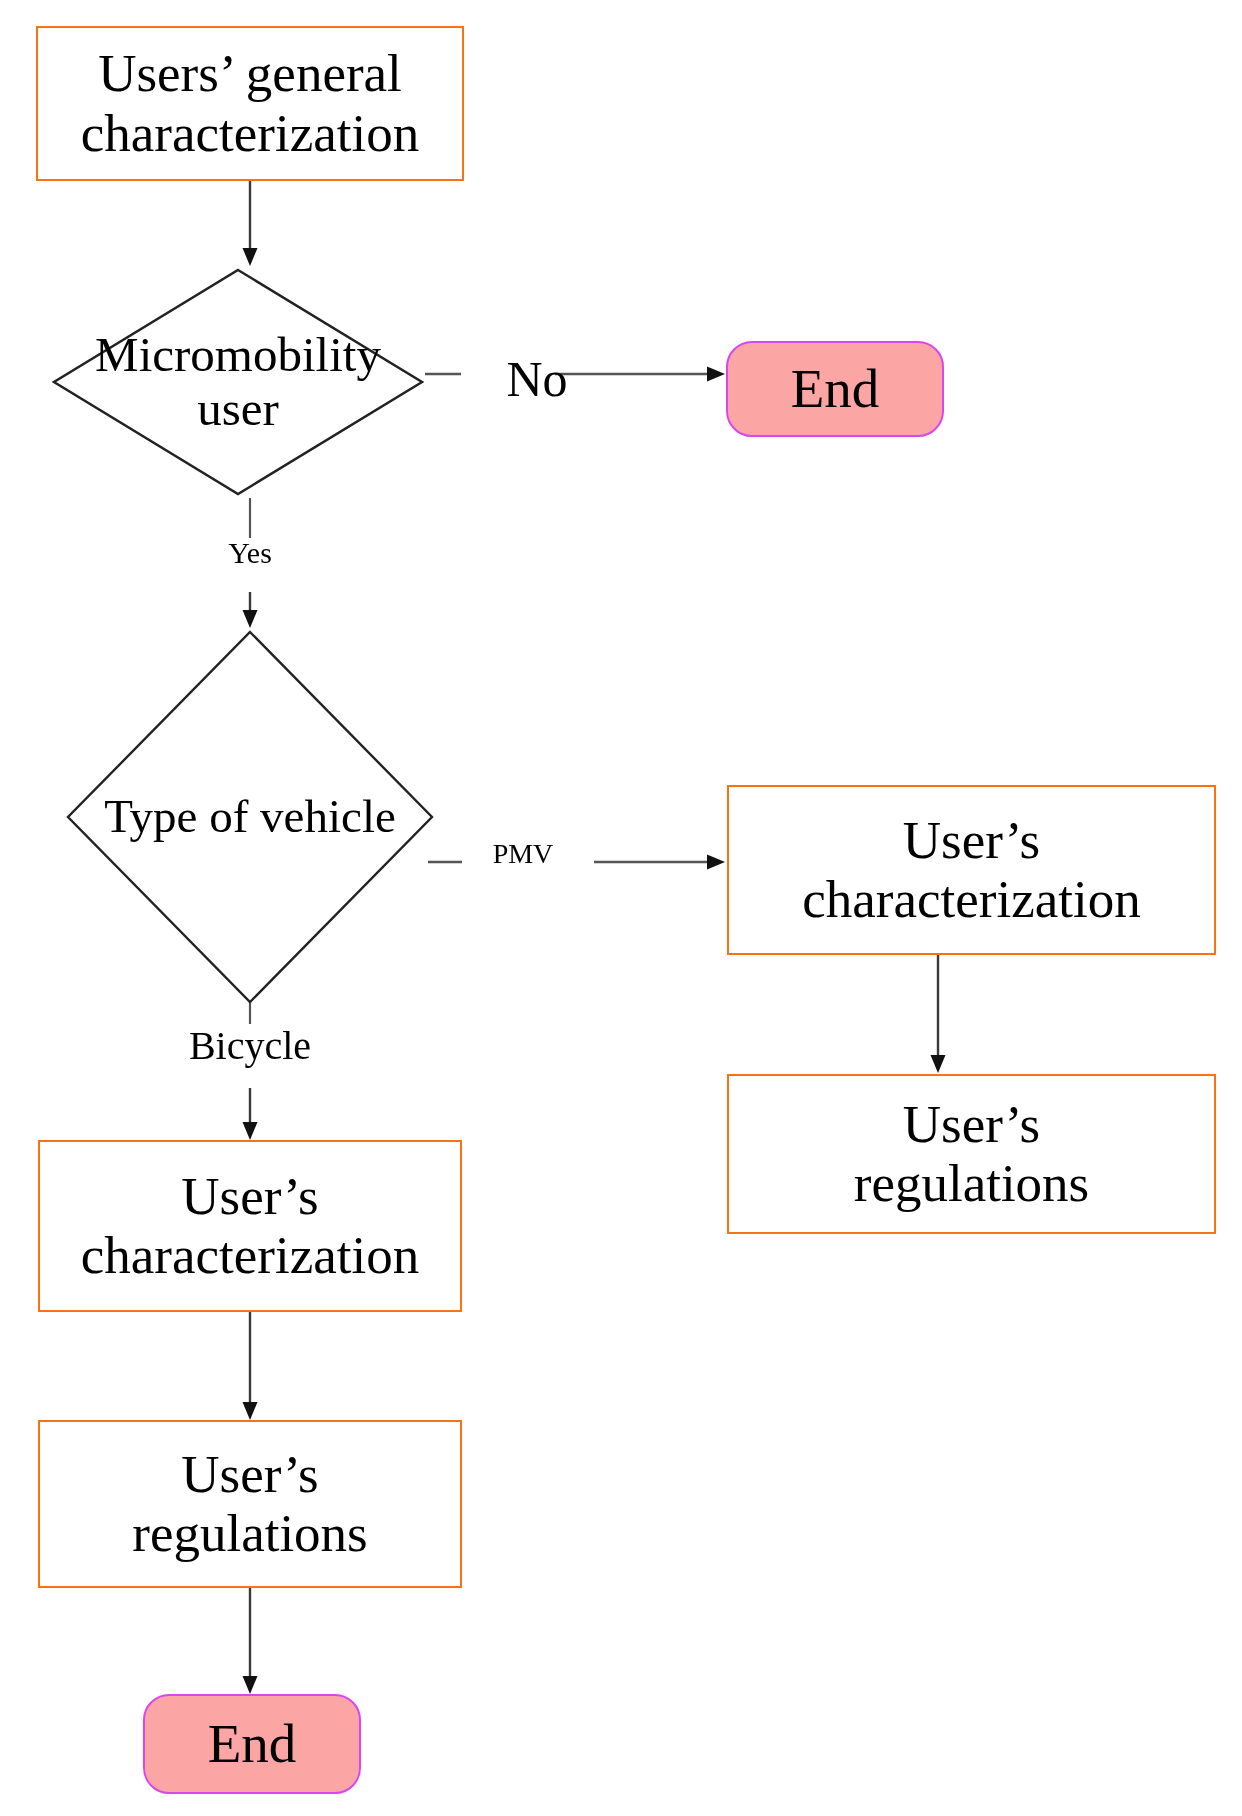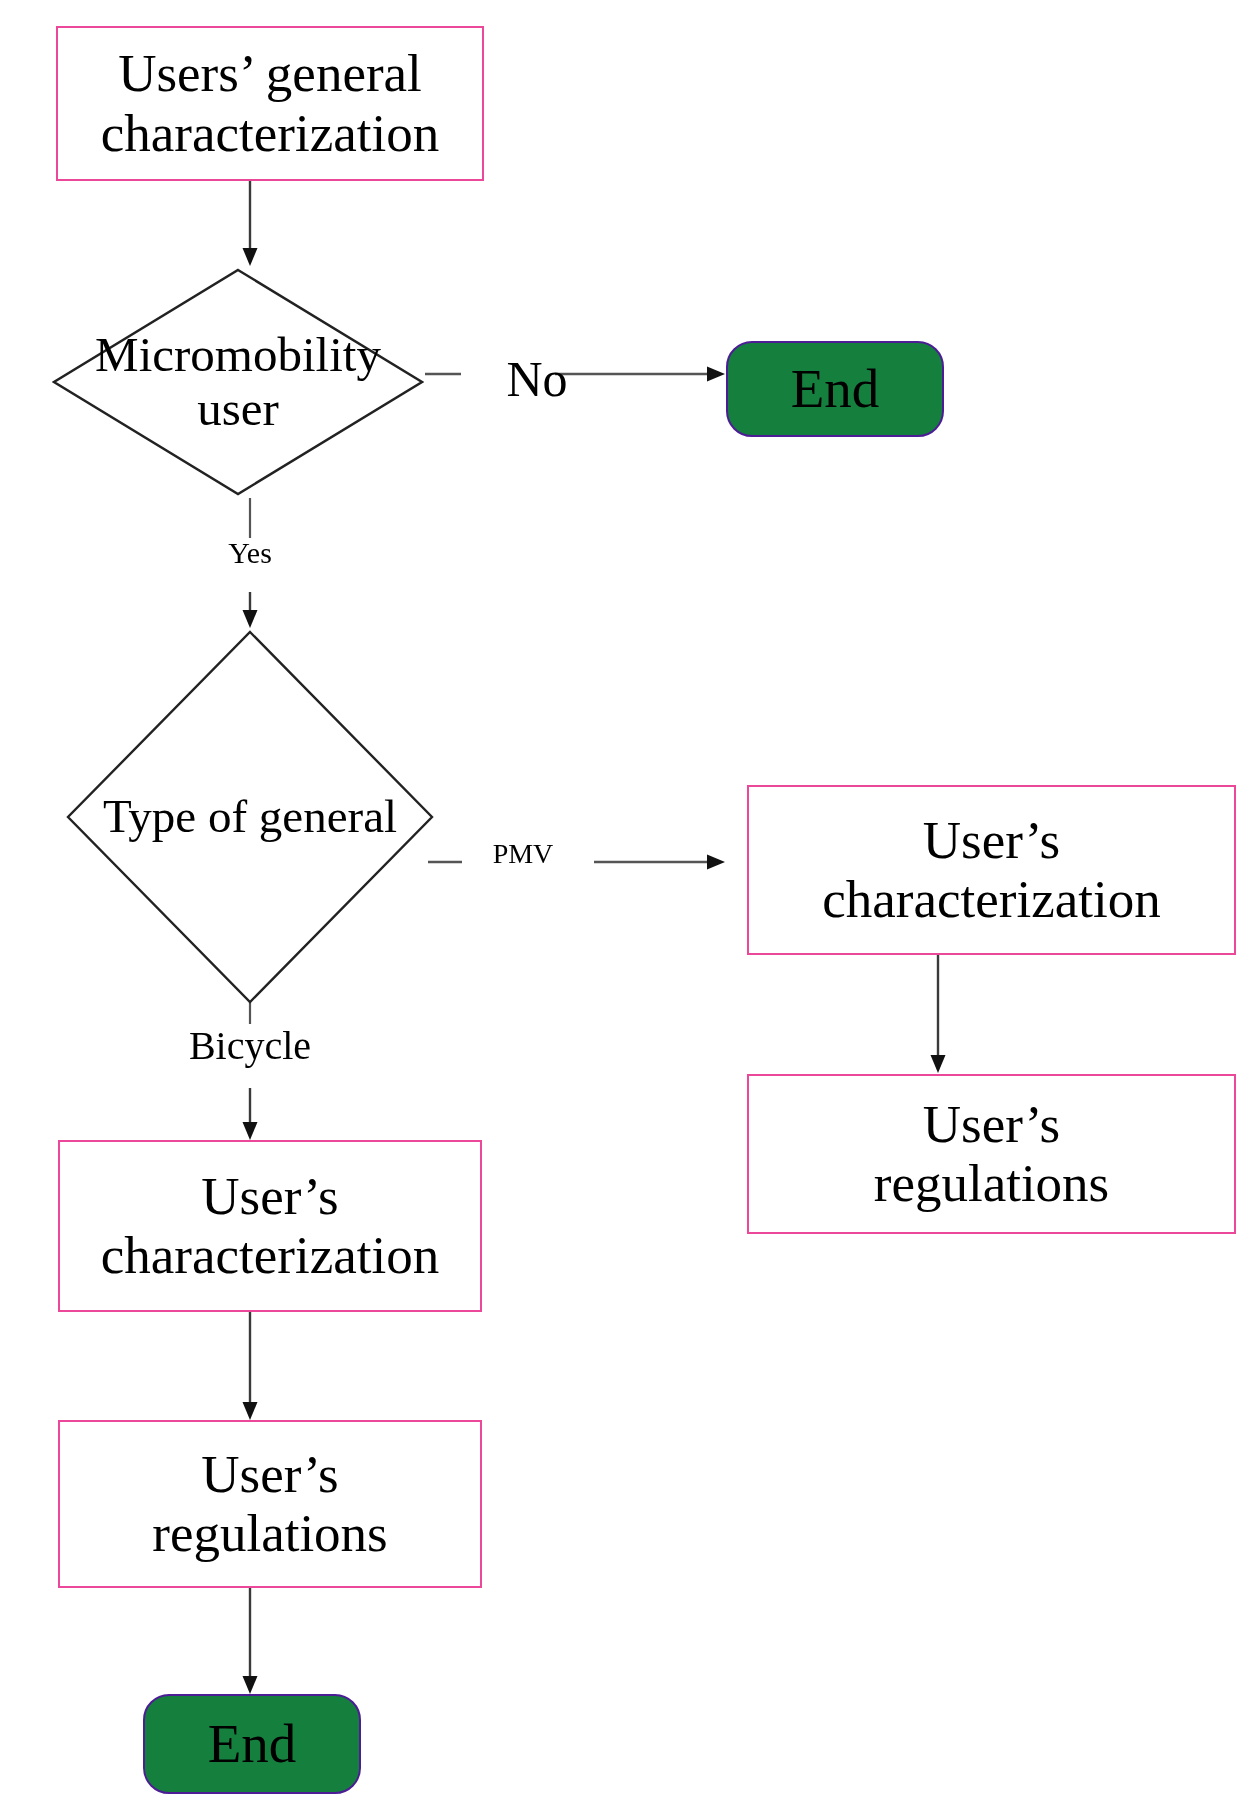--- a/index.html
+++ b/index.html
@@ -21,27 +21,26 @@
     box-sizing: border-box;
     display: flex;
     align-items: center;
     justify-content: center;
     text-align: center;
     line-height: 1.12;
     color: #000;
     white-space: pre-line;
   }
   .rect {
-    border: 2px solid #ec4899;
+    border: 2px solid #f97316;
     background: #ffffff;
-    margin-left: 20px;
   }
   .terminator {
-    border: 2px solid #4c1d95;
-    background: #15803d;
+    border: 2px solid #d946ef;
+    background: #fca5a5;
     border-radius: 26px;
   }
   
   .diamond-wrap {
     position: absolute;
   }
   .diamond-shape {
     position: absolute;
     left: 0;
     top: 0;
@@ -169,21 +168,21 @@
     <div class="diamond-label" style="font-size:49px; width:400px;">Micromobility
 user</div>
   </div>
 
   <div class="node terminator" style="left:726px; top:341px; width:218px; height:96px; font-size:55px;">End</div>
 
   <div class="diamond-wrap" style="left:66px; top:630px; width:368px; height:374px;">
     <svg class="diamond-shape" viewBox="0 0 368 374" preserveAspectRatio="none">
       <polygon points="184,2 366,187 184,372 2,187" fill="#ffffff" stroke="#222222" stroke-width="2.4"></polygon>
     </svg>
-    <div class="diamond-label" style="font-size:47px; width:400px;">Type of general</div>
+    <div class="diamond-label" style="font-size:47px; width:400px;">Type of vehicle</div>
   </div>
 
   <div class="node rect" style="left:727px; top:785px; width:489px; height:170px; font-size:53px;">User’s
 characterization</div>
 
   <div class="node rect" style="left:727px; top:1074px; width:489px; height:160px; font-size:53px;">User’s
 regulations</div>
 
   <div class="node rect" style="left:38px; top:1140px; width:424px; height:172px; font-size:53px;">User’s
 characterization</div>

